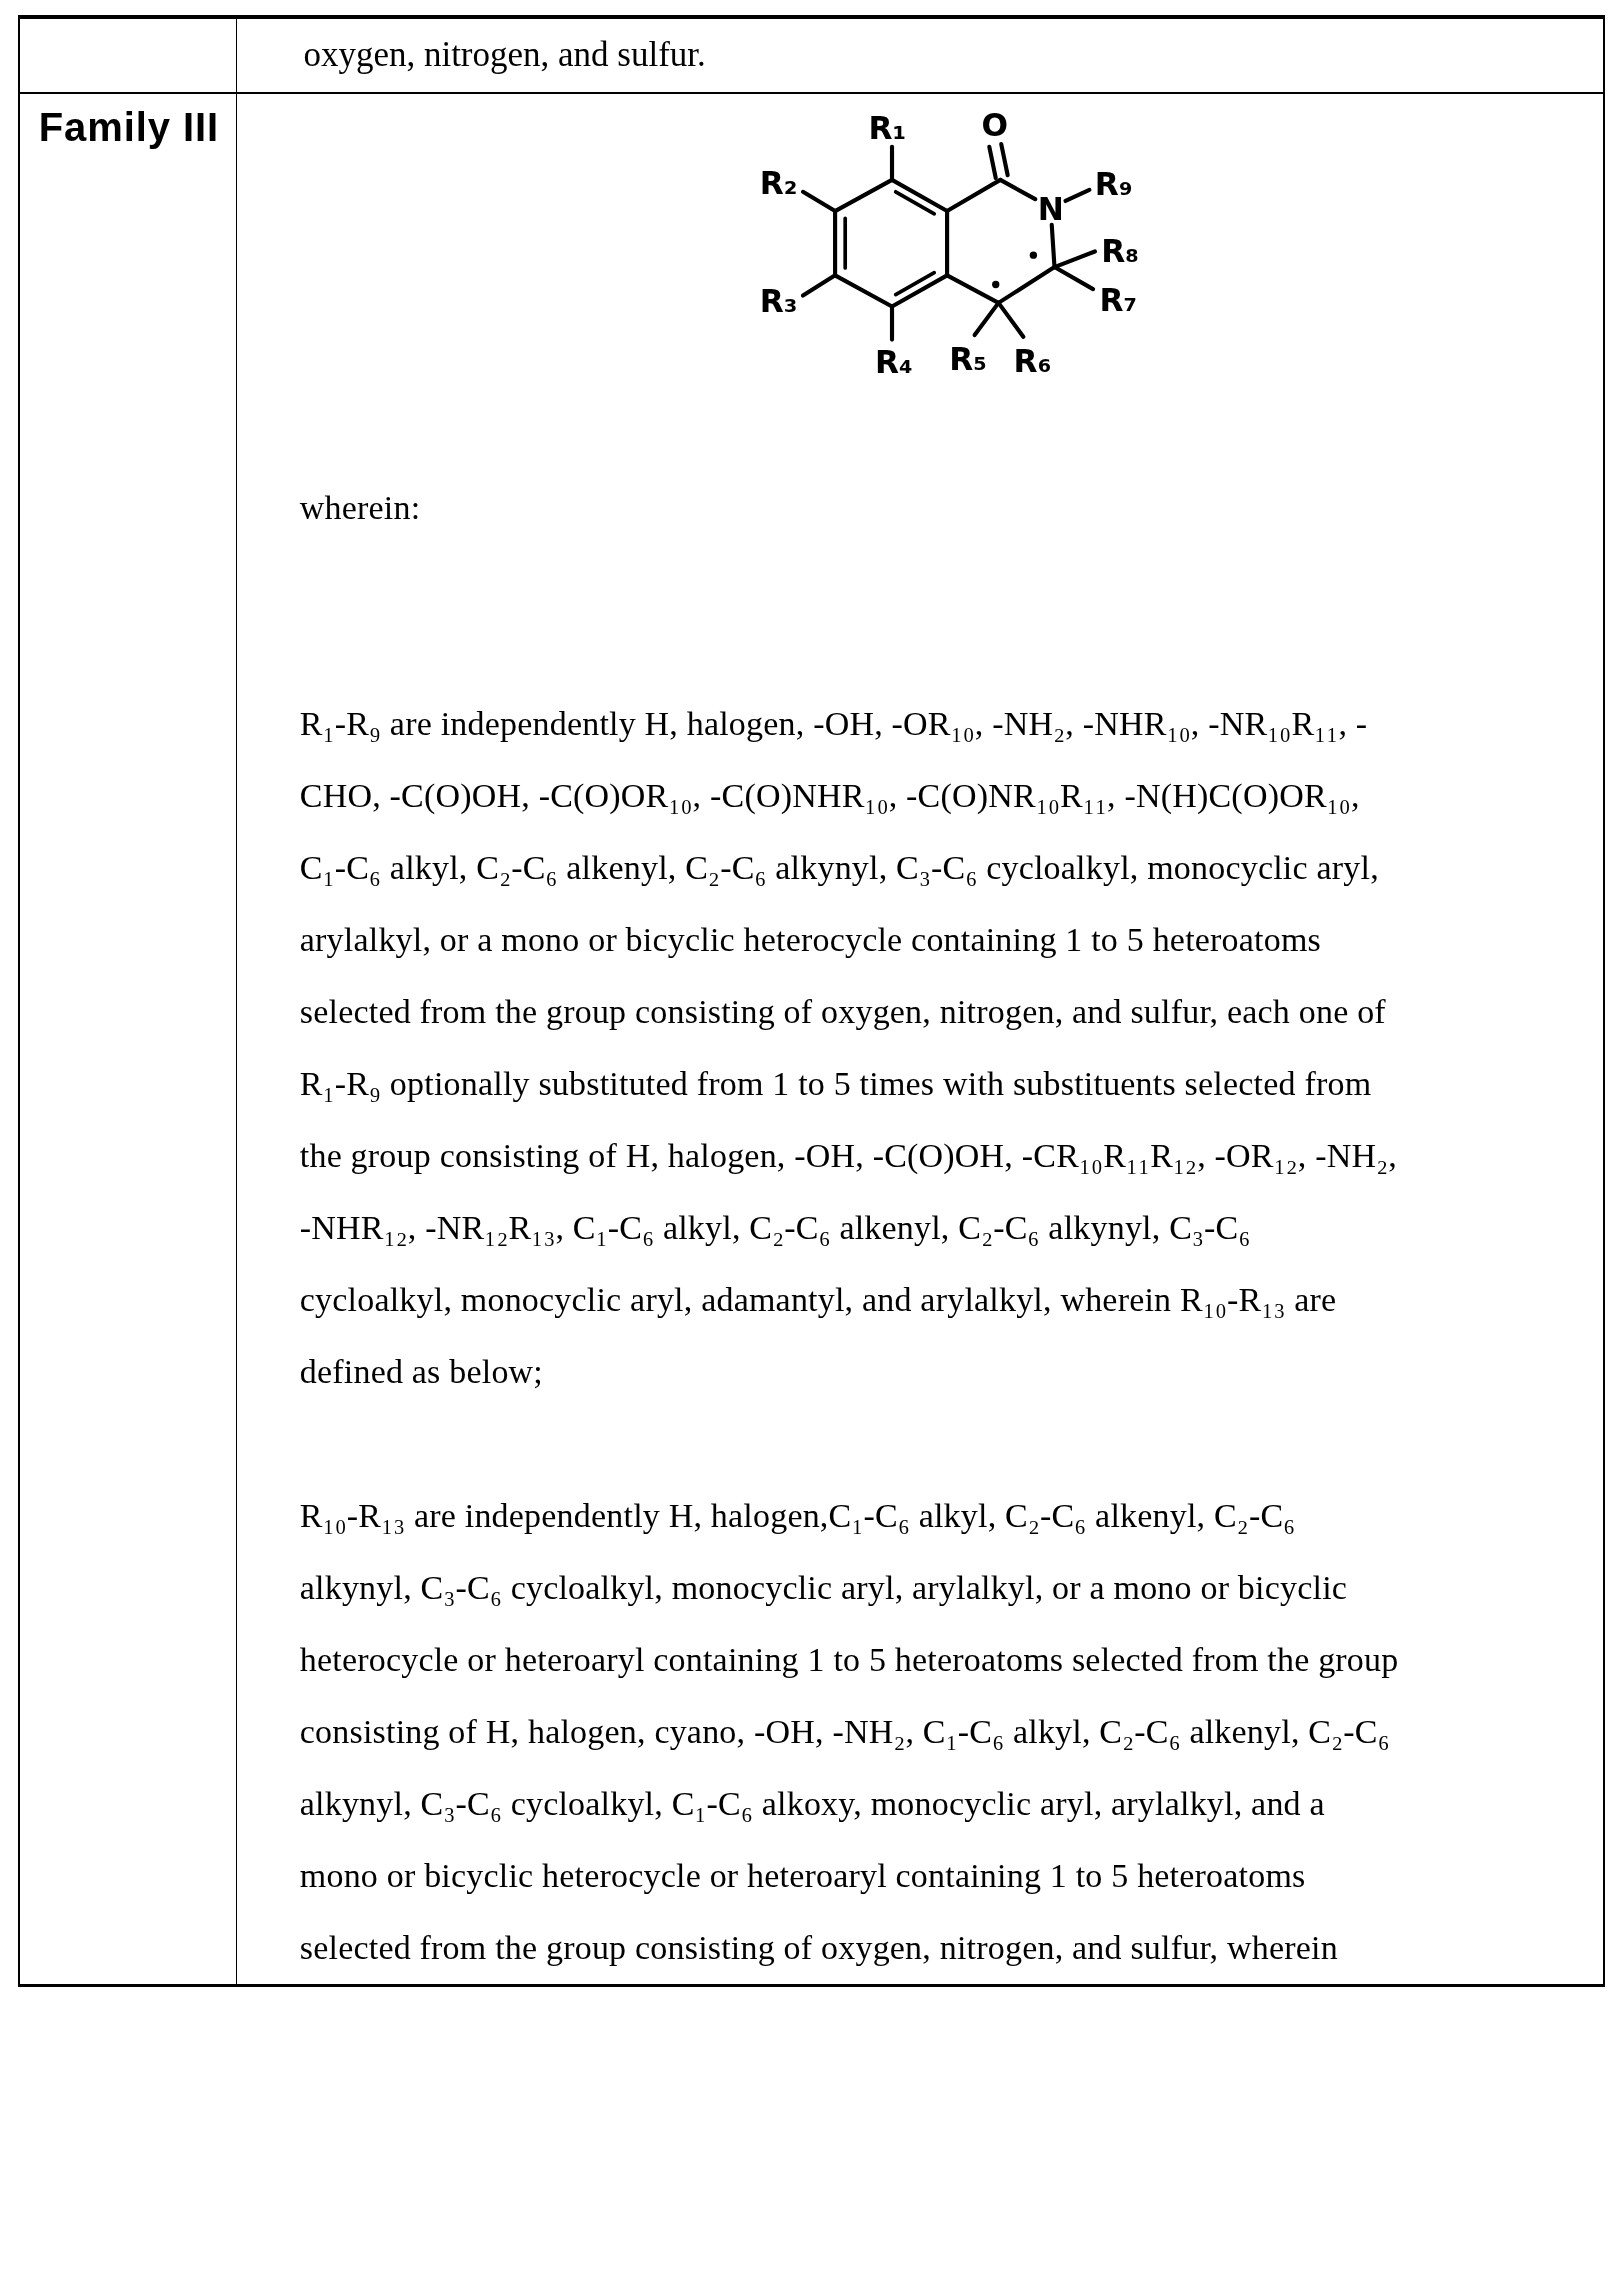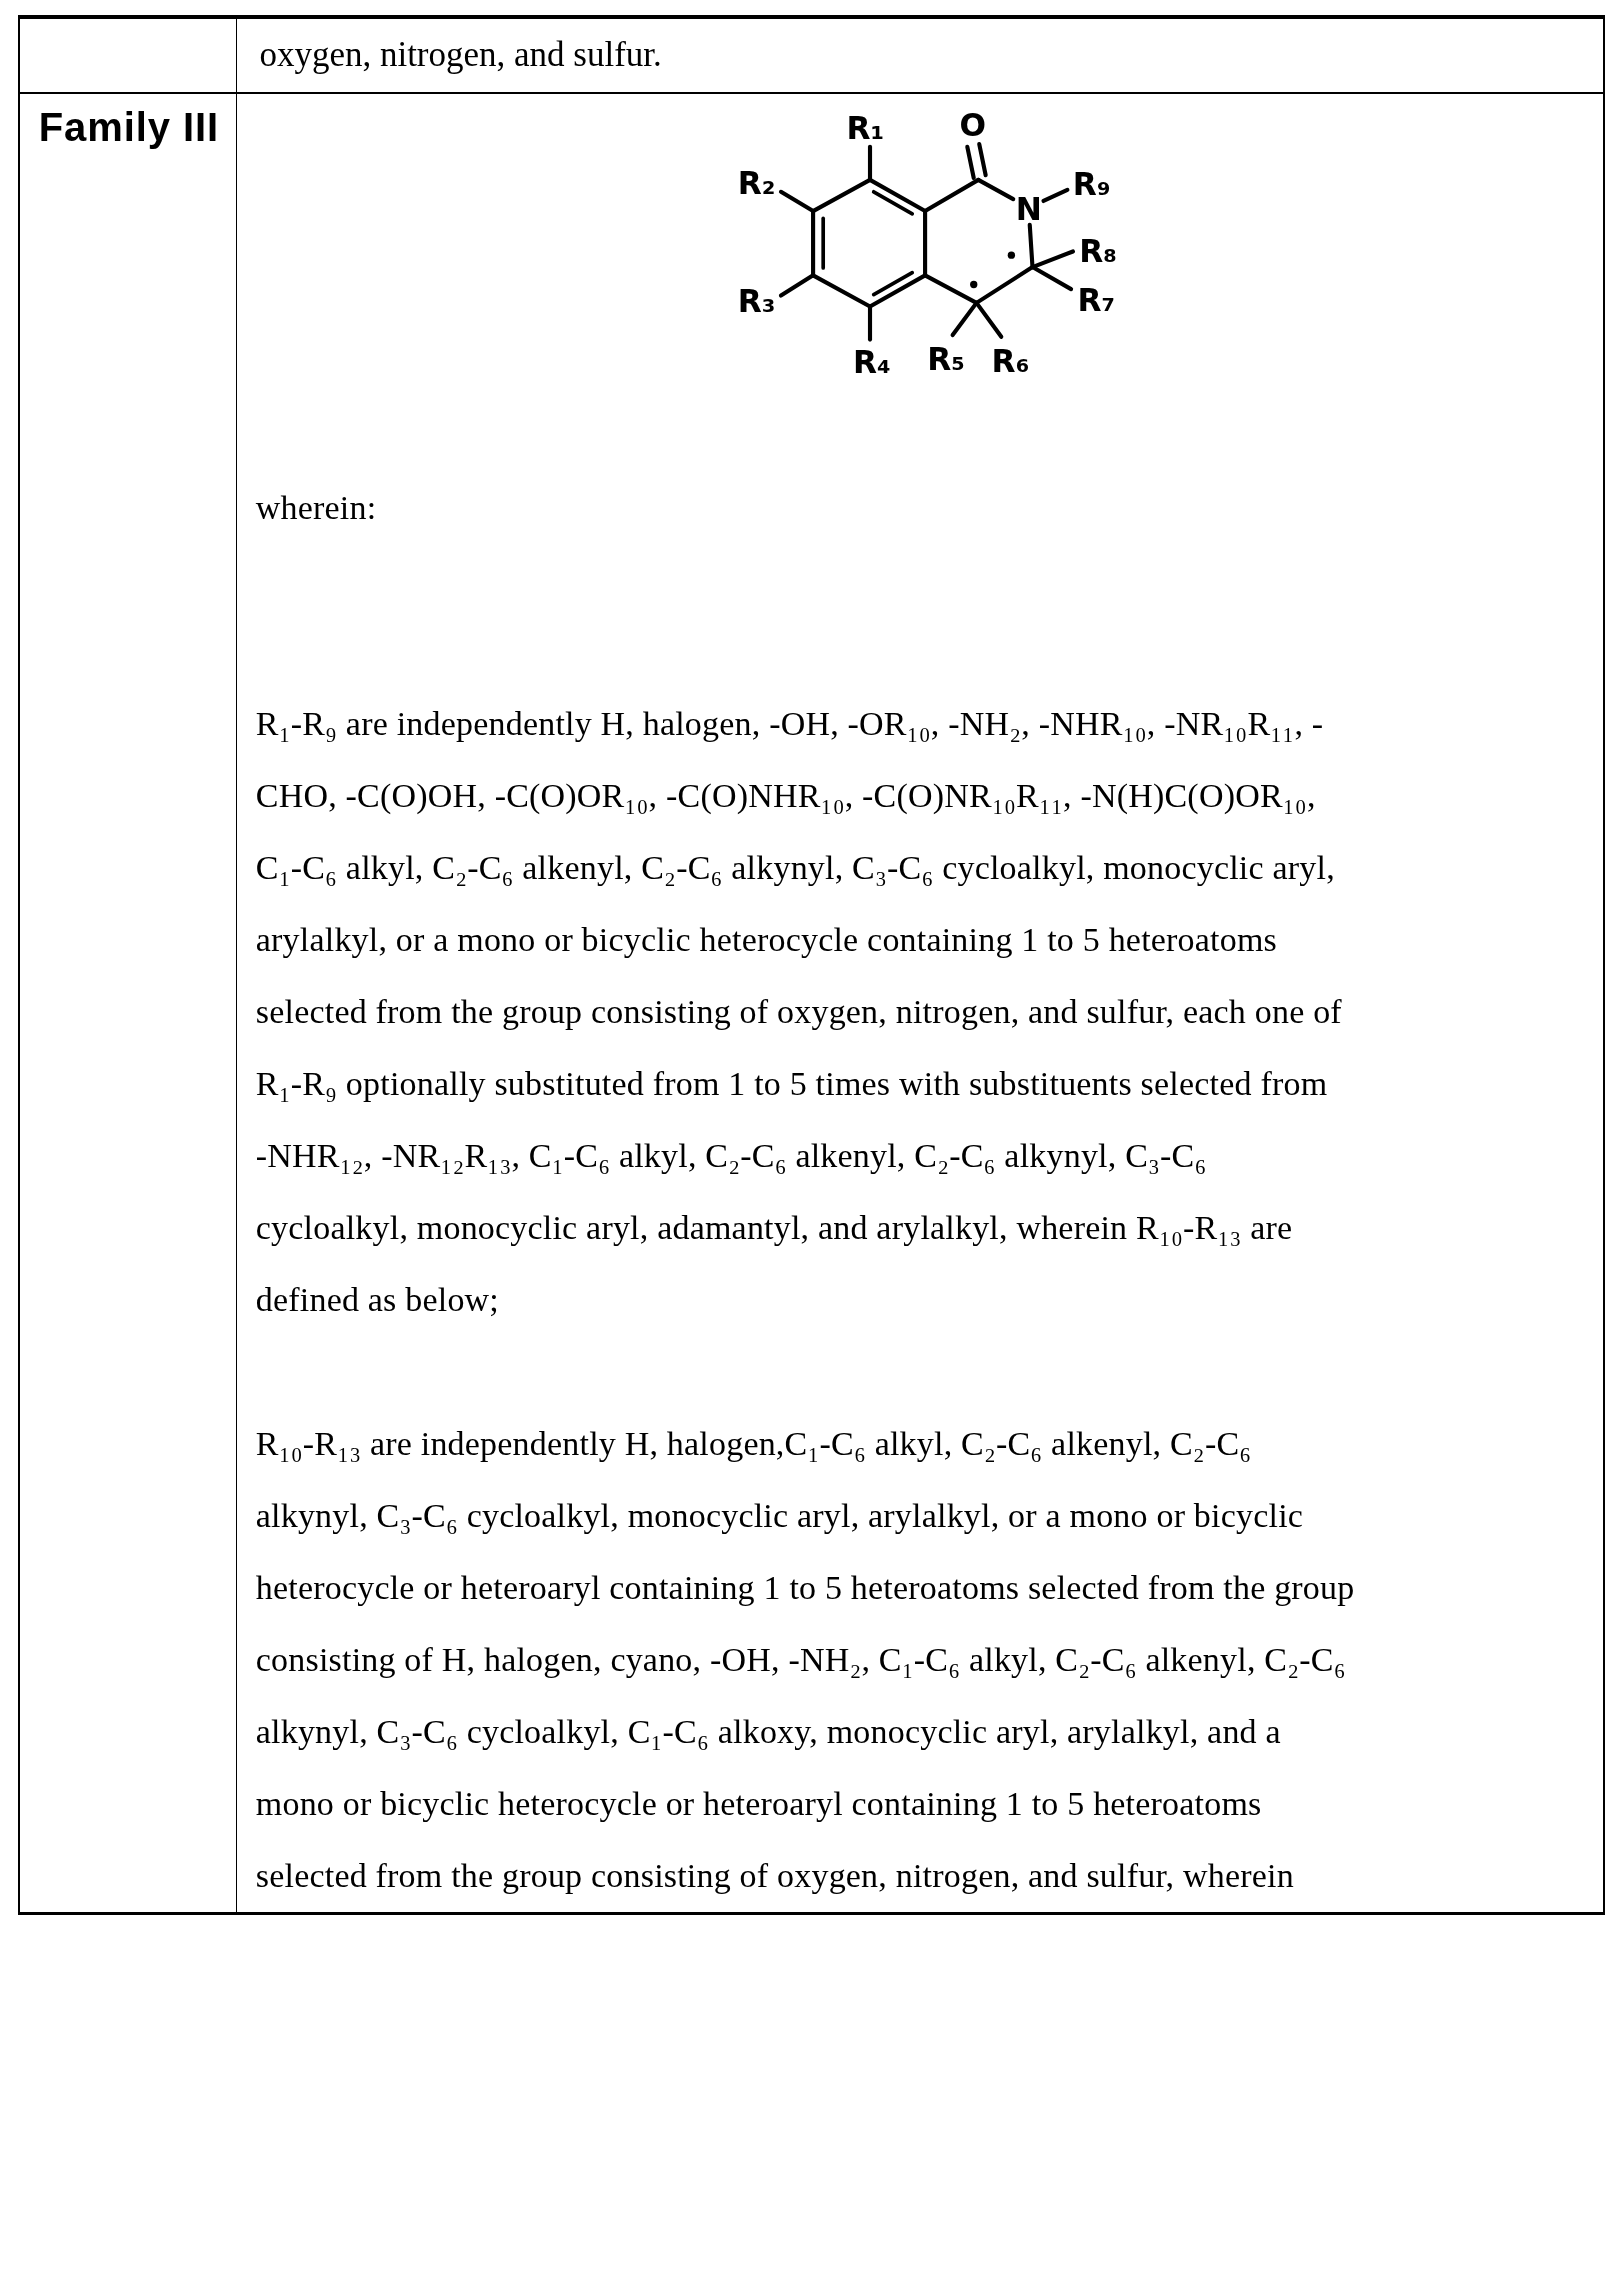--- a/index.html
+++ b/index.html
@@ -20,21 +20,21 @@
   .patent-table {
     position: absolute;
     left: 18.4px;
     top: 14.7px;
     width: 1583px;
     border: 2.8px solid #000;
     border-top-width: 4.6px;
     border-bottom-width: 3.7px;
     border-collapse: collapse;
   }
-  .trow { display: flex; }
+  .trow { display: flex; gap: 44px; }
   .cell-left {
     width: 217px;
     flex: 0 0 217px;
     border-right: 1.8px solid #000;
     box-sizing: border-box;
   }
   .cell-right {
     flex: 1 1 auto;
     box-sizing: border-box;
   }
@@ -161,20 +161,21 @@
         <div class="tline">wherein:</div>
         <div class="tgap"></div>
         <div class="tgap"></div>
 
         <div class="tline">R₁-R₉ are independently H, halogen, -OH, -OR₁₀, -NH₂, -NHR₁₀, -NR₁₀R₁₁, -</div>
         <div class="tline">CHO, -C(O)OH, -C(O)OR₁₀, -C(O)NHR₁₀, -C(O)NR₁₀R₁₁, -N(H)C(O)OR₁₀,</div>
         <div class="tline">C₁-C₆ alkyl, C₂-C₆ alkenyl, C₂-C₆ alkynyl, C₃-C₆ cycloalkyl, monocyclic aryl,</div>
         <div class="tline">arylalkyl, or a mono or bicyclic heterocycle containing 1 to 5 heteroatoms</div>
         <div class="tline">selected from the group consisting of oxygen, nitrogen, and sulfur, each one of</div>
         <div class="tline">R₁-R₉ optionally substituted from 1 to 5 times with substituents selected from</div>
+        <div class="tline">the group consisting of H, halogen, -OH, -C(O)OH, -CR₁₀R₁₁R₁₂, -OR₁₂, -NH₂,</div>
         <div class="tline">-NHR₁₂, -NR₁₂R₁₃, C₁-C₆ alkyl, C₂-C₆ alkenyl, C₂-C₆ alkynyl, C₃-C₆</div>
         <div class="tline">cycloalkyl, monocyclic aryl, adamantyl, and arylalkyl, wherein R₁₀-R₁₃ are</div>
         <div class="tline">defined as below;</div>
         <div class="tgap"></div>
 
         <div class="tline">R₁₀-R₁₃ are independently H, halogen,C₁-C₆ alkyl, C₂-C₆ alkenyl, C₂-C₆</div>
         <div class="tline">alkynyl, C₃-C₆ cycloalkyl, monocyclic aryl, arylalkyl, or a mono or bicyclic</div>
         <div class="tline">heterocycle or heteroaryl containing 1 to 5 heteroatoms selected from the group</div>
         <div class="tline">consisting of H, halogen, cyano, -OH, -NH₂, C₁-C₆ alkyl, C₂-C₆ alkenyl, C₂-C₆</div>
         <div class="tline">alkynyl, C₃-C₆ cycloalkyl, C₁-C₆ alkoxy, monocyclic aryl, arylalkyl, and a</div>

